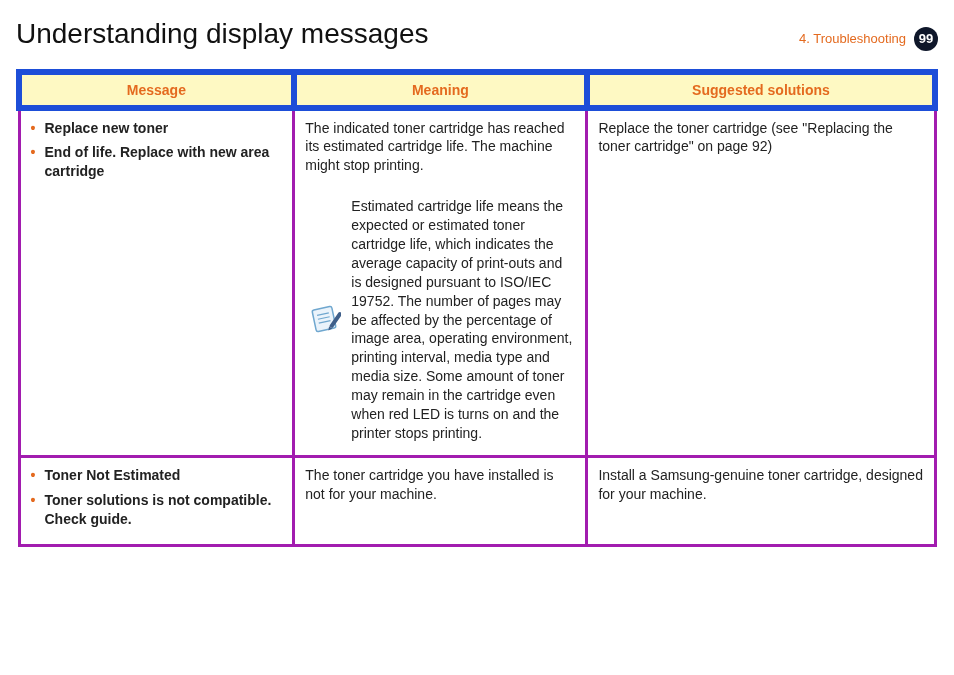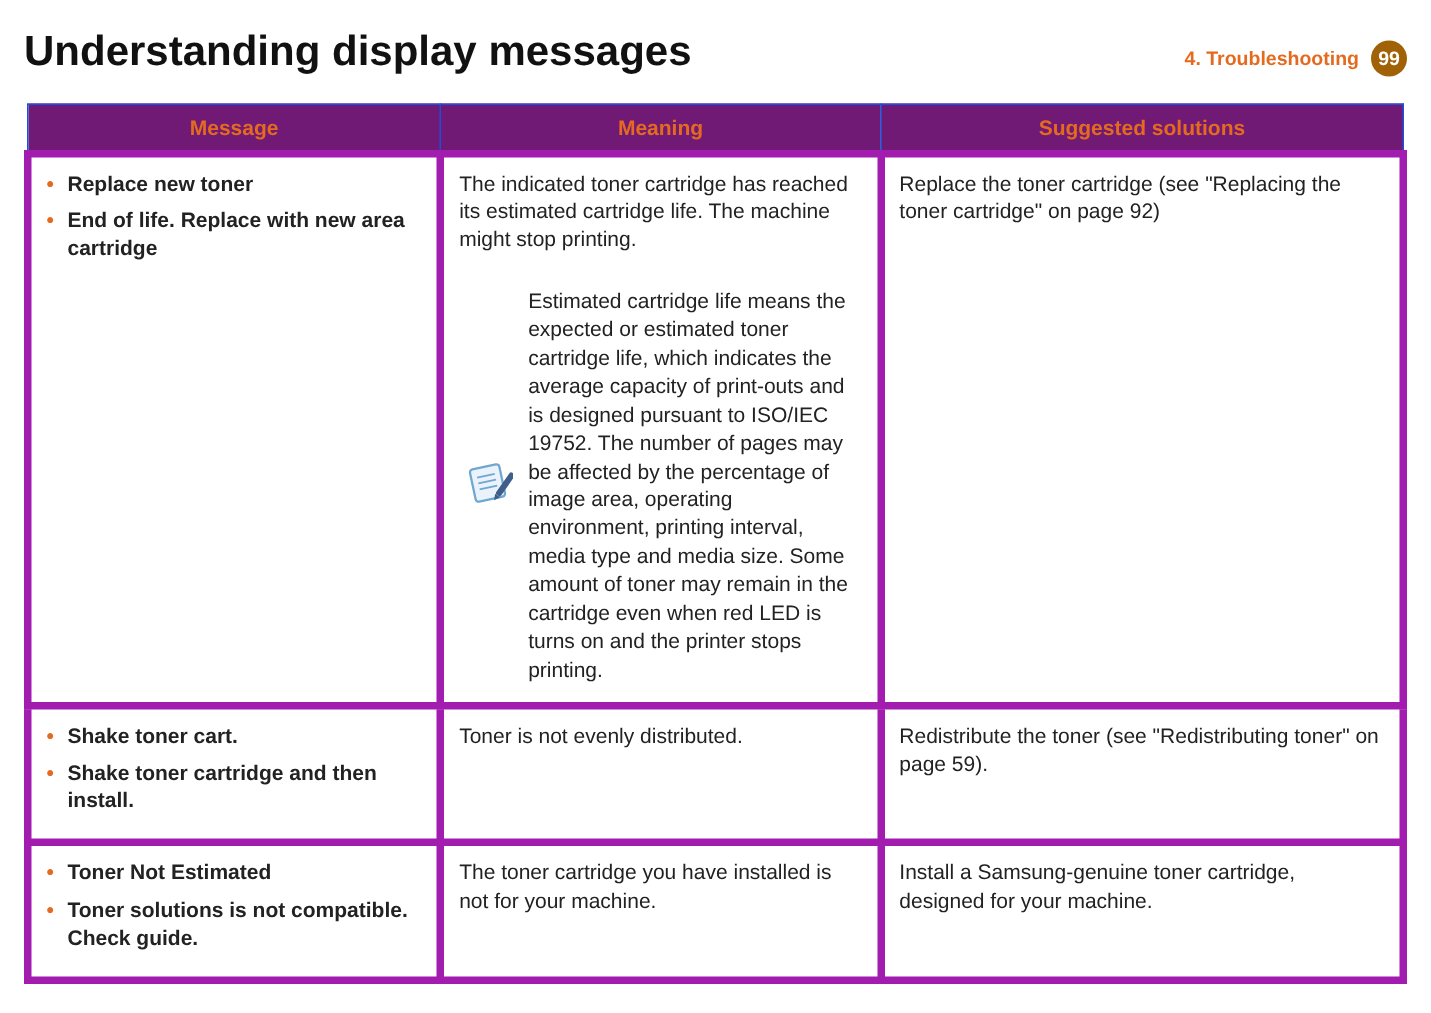--- a/index.html
+++ b/index.html
@@ -16,66 +16,66 @@
     padding: 18px 16px 20px 16px;
   }
   .header {
     display: flex;
     align-items: baseline;
     justify-content: space-between;
     margin-bottom: 18px;
   }
   .title {
     font-size: 28px;
-    font-weight: 700;
+    font-weight: 400;
     color: #111;
     letter-spacing: 0px;
   }
   .crumb {
     display: flex;
     align-items: center;
     gap: 8px;
   }
   .crumb-text {
     color: #e46a1f;
-    font-weight: 700;
+    font-weight: 400;
     font-size: 13px;
   }
   .page-badge {
-    background: #a16207;
+    background: #0f172a;
     color: #fff;
     font-weight: 700;
     font-size: 13px;
     border-radius: 50%;
     width: 24px;
     height: 24px;
     display: inline-flex;
     align-items: center;
     justify-content: center;
   }
   table.msg {
     width: 100%;
     border-collapse: collapse;
     table-layout: fixed;
     font-size: 14px;
   }
   table.msg col.c1 { width: 30%; }
   table.msg col.c2 { width: 32%; }
   table.msg col.c3 { width: 38%; }
   table.msg thead th {
-    background: #701a75;
+    background: #fef9c3;
     color: #e46a1f;
     font-weight: 700;
     text-align: center;
     padding: 7px 8px;
-    border: 1px solid #1d4ed8;
+    border: 6px solid #1d4ed8;
     font-size: 14px;
   }
   table.msg tbody td {
-    border: 5px solid #a21caf;
+    border: 3px solid #a21caf;
     padding: 8px 10px 10px 10px;
     vertical-align: top;
     line-height: 1.35;
     margin-left: 10px;
   }
   ul.bul {
     list-style: none;
     margin: 0;
     padding: 0;
   }
@@ -161,30 +161,20 @@
                   <polygon points="24,24 28,24 26,28" fill="#3f5f8a"></polygon>
                 </g>
               </svg>
             </span>
             <div class="note-text">Estimated cartridge life means the expected or estimated toner cartridge life, which indicates the average capacity of print-outs and is designed pursuant to ISO/IEC 19752. The number of pages may be affected by the percentage of image area, operating environment, printing interval, media type and media size. Some amount of toner may remain in the cartridge even when red LED is turns on and the printer stops printing.</div>
           </div>
         </td>
         <td>Replace the toner cartridge (see "Replacing the toner cartridge" on page 92)</td>
       </tr>
 
-      <tr>
-        <td>
-          <ul class="bul">
-            <li>Shake toner cart.</li>
-            <li>Shake toner cartridge and then install.</li>
-          </ul>
-        </td>
-        <td>Toner is not evenly distributed.</td>
-        <td>Redistribute the toner (see "Redistributing toner" on page 59).</td>
-      </tr>
 
       <tr>
         <td>
           <ul class="bul">
             <li>Toner Not Estimated</li>
             <li>Toner solutions is not compatible. Check guide.</li>
           </ul>
         </td>
         <td>The toner cartridge you have installed is not for your machine.</td>
         <td>Install a Samsung-genuine toner cartridge, designed for your machine.</td>

